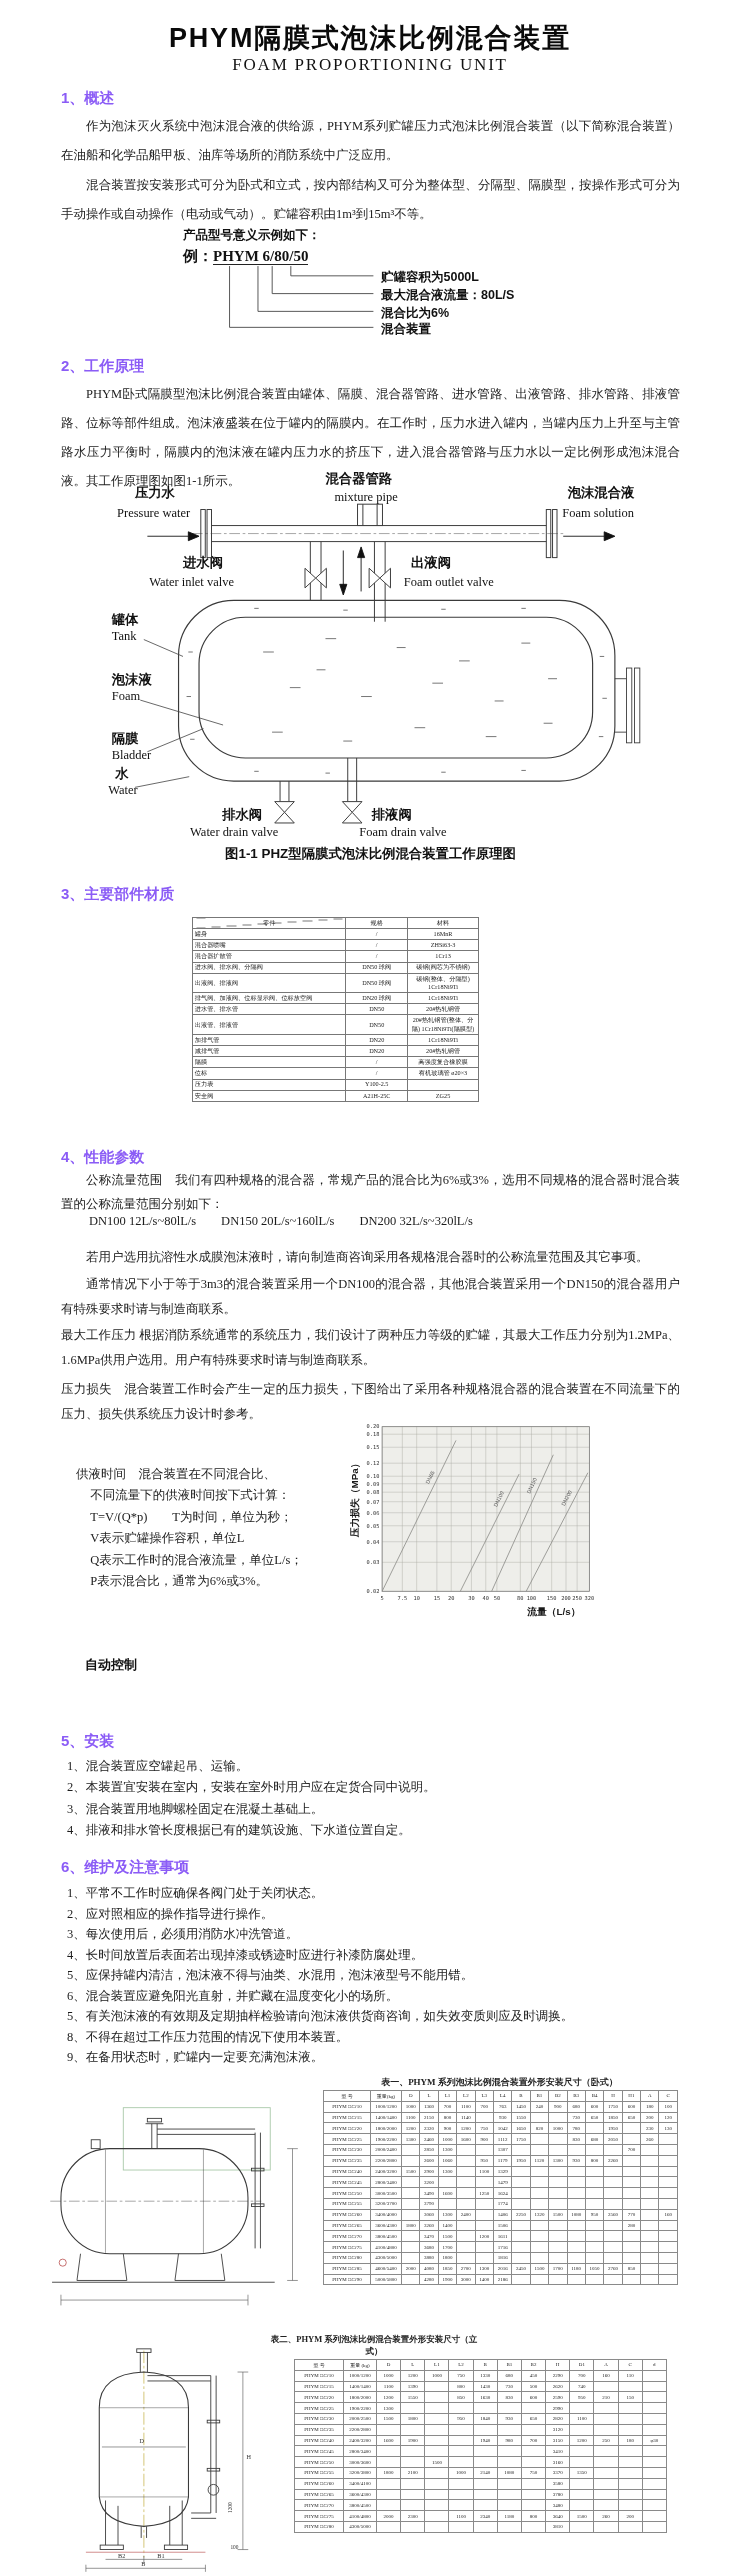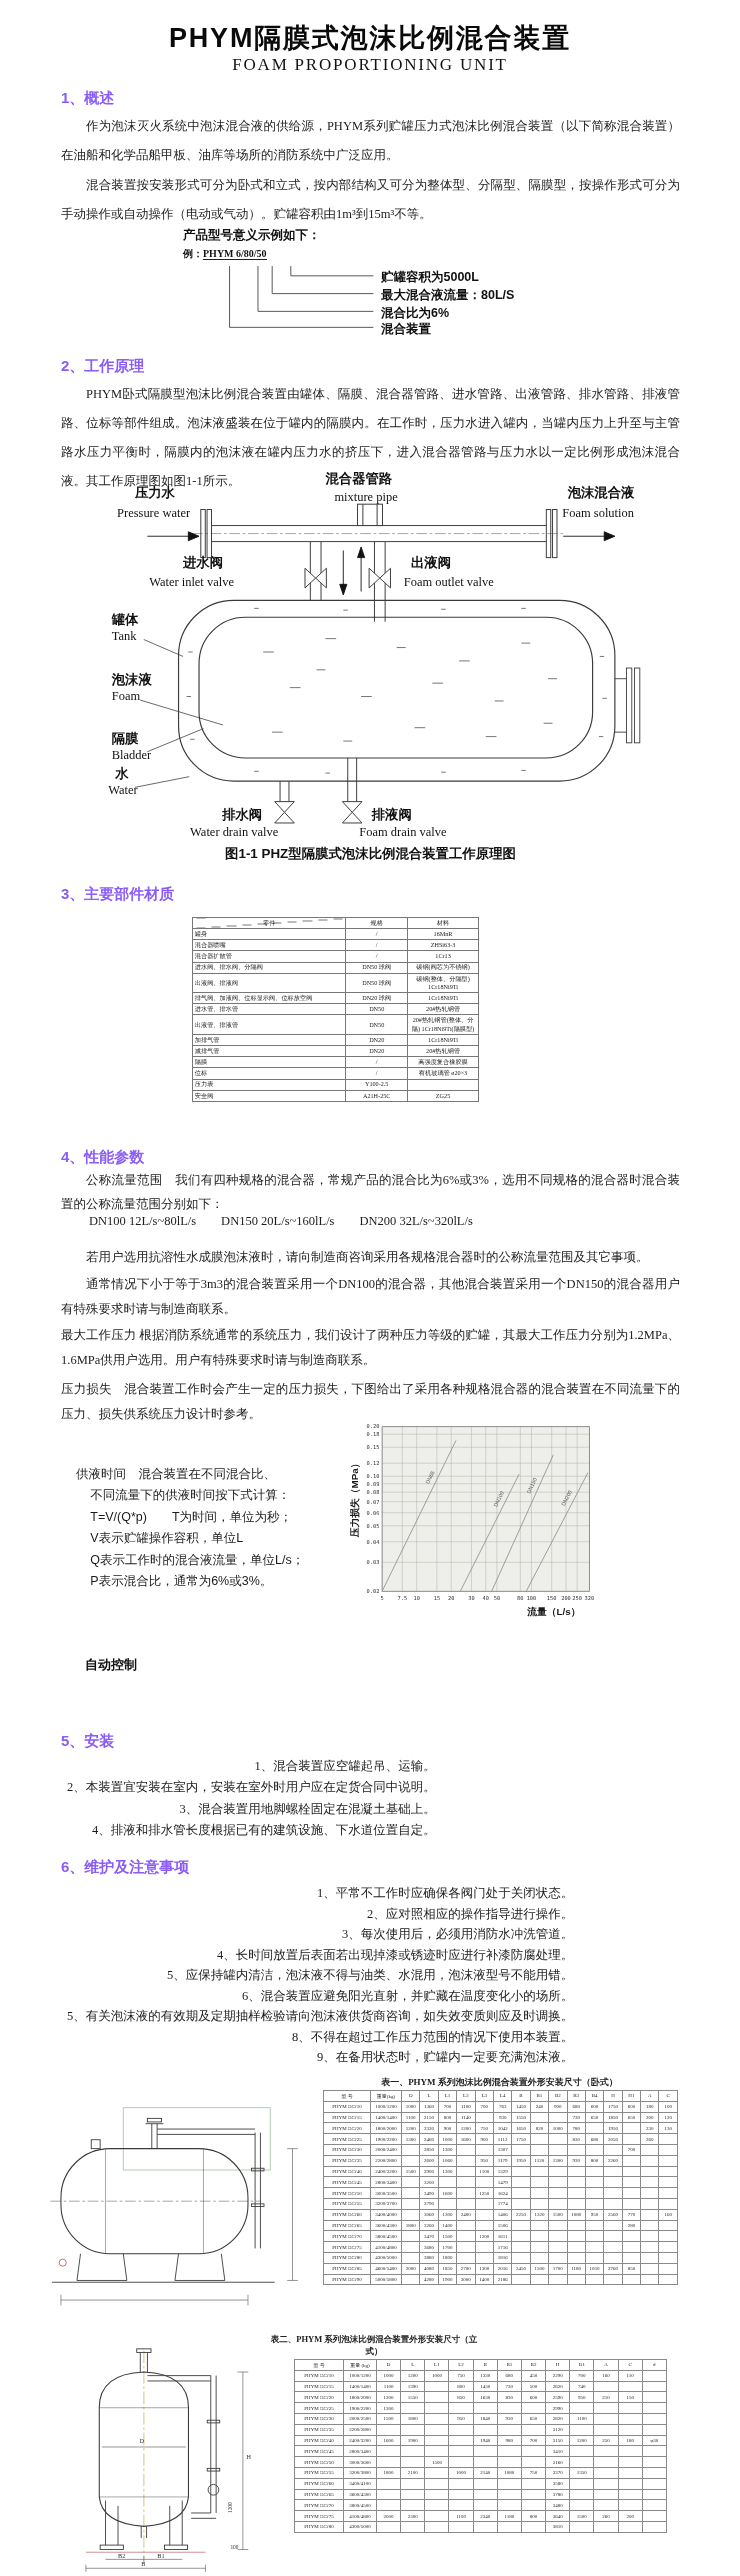--- a/index.html
+++ b/index.html
@@ -6,38 +6,38 @@
   #page{position:relative;width:740px;height:2576px;background:#ffffff;margin:0 auto;overflow:hidden;
         font-family:"Liberation Serif",serif;color:#1c1c1c;}
   .abs{position:absolute;}
   .title{font-family:"Liberation Sans",sans-serif;font-weight:bold;font-size:27px;letter-spacing:1.8px;color:#0a0a0a;text-align:center;width:740px;}
   .subtitle{font-family:"Liberation Serif",serif;font-size:17px;letter-spacing:1.8px;color:#111;text-align:center;width:740px;}
   .h{font-family:"Liberation Sans",sans-serif;font-weight:bold;font-size:15px;color:#8b5cf6;}
   .body{font-family:"Liberation Serif",serif;font-size:12.5px;color:#1c1c1c;text-align:justify;width:619px;}
   .ind{text-indent:2em;}
   .lh33{line-height:29px;} .lh28{line-height:25px;} .lh27{line-height:24px;} .lh23{line-height:20.5px;}
   .mint{font-family:"Liberation Sans",sans-serif;font-weight:bold;font-size:12.5px;color:#111;}
-  .mex{font-family:"Liberation Serif",serif;font-weight:bold;font-size:10px;color:#111;}
+  .mex{font-family:"Liberation Serif",serif;font-weight:bold;font-size:15px;color:#111;}
   .mcode{border-bottom:0.9px solid #222;padding-bottom:0.9px;}
   .mlab{font-family:"Liberation Sans",sans-serif;font-weight:bold;font-size:12.5px;color:#111;white-space:nowrap;}
   .fcap{font-family:"Liberation Sans",sans-serif;font-weight:bold;font-size:13.4px;color:#111;text-align:center;width:619px;}
   .fcn{font:600 15px "Liberation Sans",sans-serif;fill:#111;}
   .fen{font:14px "Liberation Serif",serif;fill:#111;}
   table.mat{border-collapse:collapse;width:287px;font-family:"Liberation Serif",serif;font-size:6.2px;color:#222;table-layout:fixed;}
   table.mat th,table.mat td{border:0.9px solid #777;padding:0.9px 1.8px;text-align:center;line-height:1.35;}
   table.mat th{font-weight:normal;}
   table.mat th:first-child{width:52%;background:
       linear-gradient(to bottom right, transparent 48.5%, #777 48.5%, #777 51.5%, transparent 51.5%);}
   table.mat th:nth-child(2){width:20%;}
   table.mat td:first-child{text-align:left;}
   .flowline{font-family:"Liberation Serif",serif;font-size:12.5px;color:#1c1c1c;white-space:nowrap;}
-  .supline{font-family:Liberation Sans, sans-serif;font-size:12.5px;color:#1c1c1c;white-space:nowrap;line-height:21.4px;}
+  .supline{font-family:Liberation Serif, serif;font-size:12.5px;color:#1c1c1c;white-space:nowrap;line-height:21.4px;}
   .supind{margin-left:14.3px;}
   .autoh{font-family:"Liberation Serif",serif;font-weight:bold;font-size:13px;color:#111;}
-  .li{font-family:"Liberation Serif",serif;font-size:12.5px;color:#1c1c1c;white-space:nowrap;text-align:right;}
+  .li{font-family:"Liberation Serif",serif;font-size:12.5px;color:#1c1c1c;white-space:nowrap;}
   .list1 .li{height:21.4px;} .list2 .li{height:20.5px;}
   .tcap{font-family:"Liberation Serif",serif;font-weight:bold;font-size:9px;color:#222;text-align:center;}
   .tcap2{font-size:8.5px;}
   table.dim{border-collapse:collapse;font-family:"Liberation Serif",serif;font-size:5px;color:#222;table-layout:fixed;}
   table.dim th,table.dim td{border:0.9px solid #8a8a8a;padding:0;text-align:center;overflow:hidden;white-space:nowrap;height:9.8px;}
   table.dim th{font-weight:normal;}
   table.t1{width:355px;} table.t1 th:first-child{width:46px;} table.t1 th:nth-child(2){width:30px;}
   table.t2{width:373px;} table.t2 th:first-child{width:48px;} table.t2 th:nth-child(2){width:32px;}
   .ctick{font:6px "DejaVu Sans Mono",monospace;fill:#333;}
   .cserie{font:6px "Liberation Sans",sans-serif;fill:#555;}

